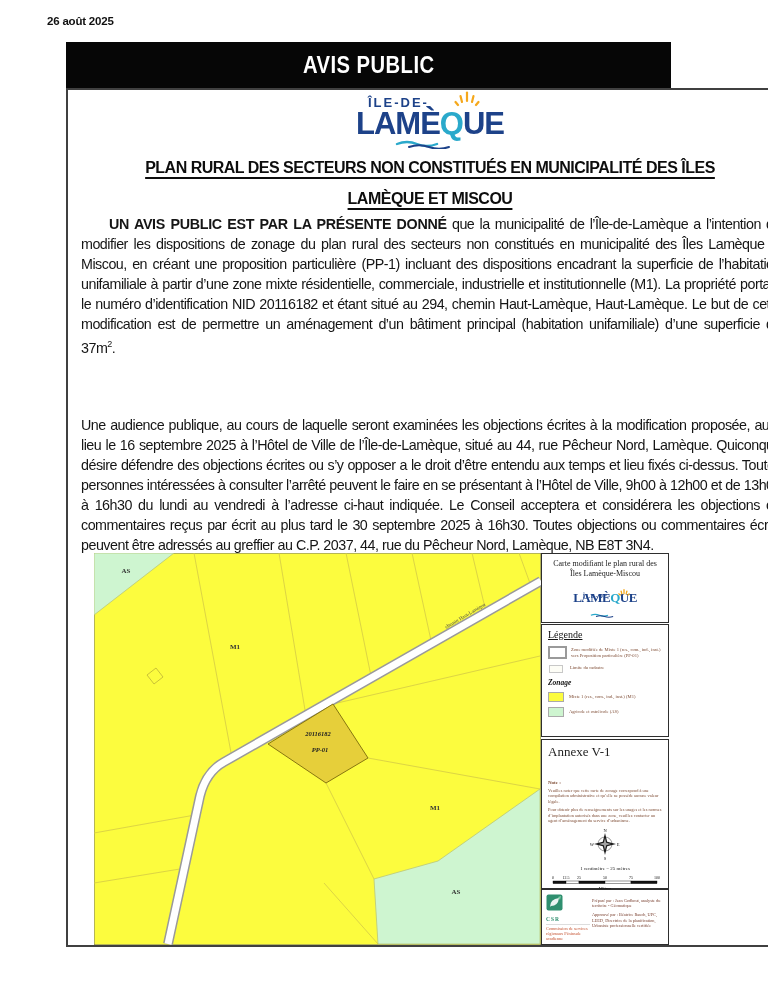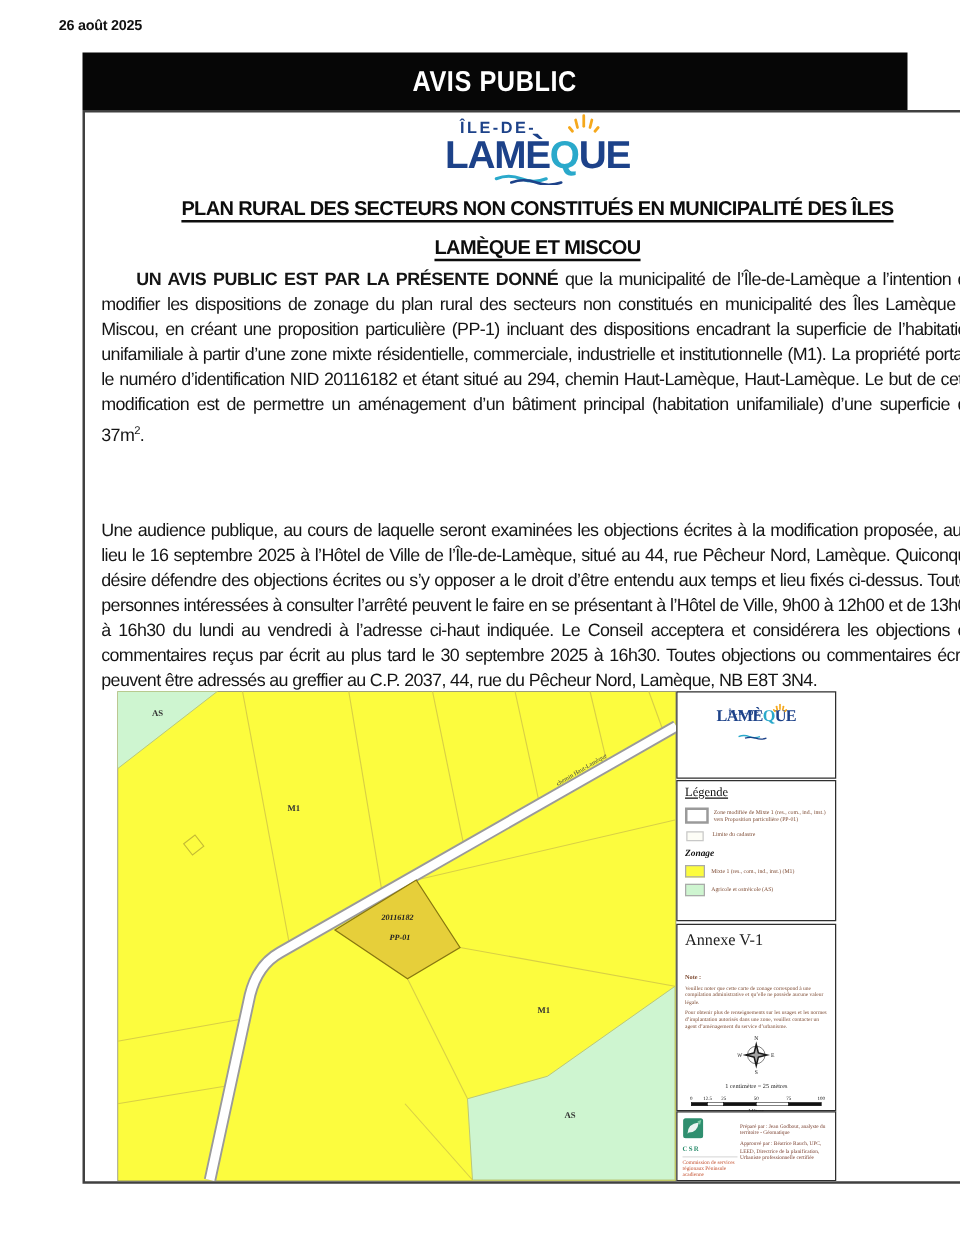--- a/index.html
+++ b/index.html
@@ -1,19 +1,19 @@
 <!DOCTYPE html>
 <html><head>
 <meta charset="utf-8">
 <style>
   html,body{margin:0;padding:0;background:#fff;}
   .page{position:relative;width:768px;height:994px;background:#ffffff;overflow:hidden;
         font-family:"Liberation Sans",sans-serif;color:#1a1a1a;}
   .date{position:absolute;left:47px;top:15px;font-size:11.5px;font-weight:700;letter-spacing:-0.2px;color:#111;}
-  .banner{position:absolute;left:66px;top:42px;width:660px;height:46px;background:#060606;
+  .banner{position:absolute;left:66px;top:42px;width:605px;height:46px;background:#060606;
           display:flex;align-items:center;justify-content:center;}
   .banner-title{color:#fff;font-weight:700;font-size:23px;display:inline-block;transform:scaleX(0.88);letter-spacing:0.5px;}
   .content-box{position:absolute;left:66px;top:88px;width:728px;height:859px;box-sizing:border-box;
                border:2px solid #404040;background:#fff;}
   
   .logo{position:absolute;top:3px;left:50%;transform:translateX(-50%);width:180px;text-align:center;}
   .logo-top-row{position:relative;height:16px;text-align:left;padding-left:28px;}
   .logo-top{font-size:13px;font-weight:800;color:#1d4289;letter-spacing:2px;}
   .sun{position:absolute;right:40px;top:-2px;}
   .logo-name{font-size:31px;line-height:29px;font-weight:800;color:#1d4289;letter-spacing:-1px;}
@@ -152,20 +152,24 @@
           <text x="32" y="20">AS</text>
           <text x="141" y="96">M1</text>
           <text x="341" y="257">M1</text>
           <text x="362" y="341">AS</text>
         </g>
       </svg>
 
       <div class="map-sidebar">
 
         <div class="sb-box sb-box1">
+          <div class="sb-title">
+            <div>Carte modifiant  le plan rural des</div>
+            <div>Îles Lamèque-Miscou</div>
+          </div>
           <div class="mini-logo">
             <div class="mini-top-row">
               <span class="mini-top">ÎLE-DE-</span>
               <span class="mini-sun">
                 <svg width="12" height="7" viewBox="0 0 26 16">
                   <g stroke="#F5A81C" stroke-width="3" stroke-linecap="round">
                     <line x1="4" y1="14" x2="1.5" y2="11"></line>
                       <line x1="8" y1="11" x2="6.5" y2="5"></line>
                     <line x1="13" y1="10" x2="13" y2="1.5"></line>
                       <line x1="18" y1="11" x2="19.5" y2="5"></line>

